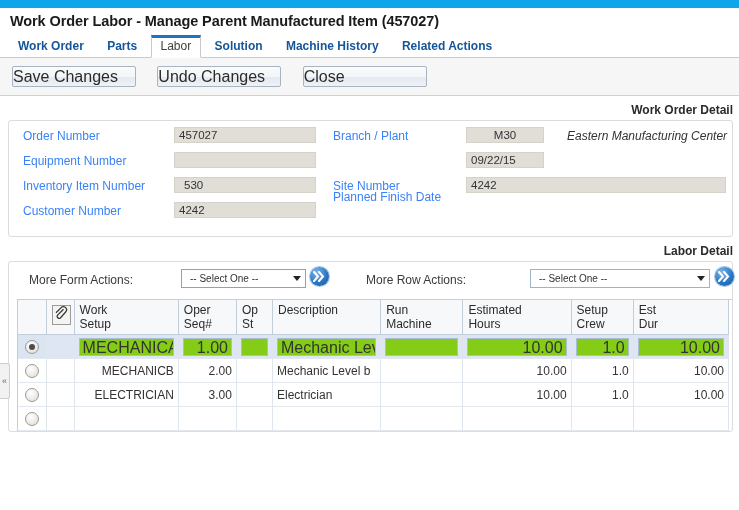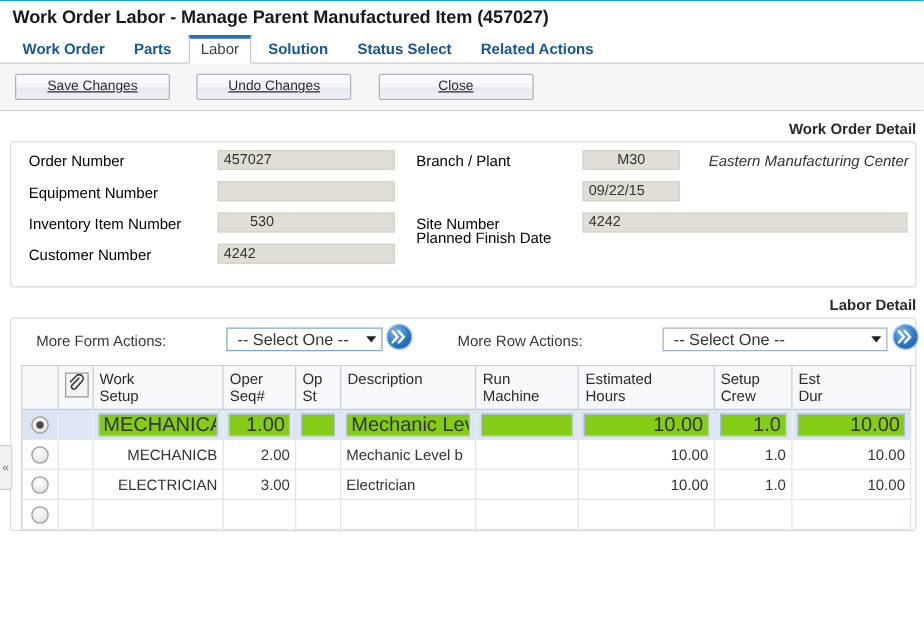--- a/index.html
+++ b/index.html
@@ -9,21 +9,21 @@
     background: #ffffff;
     font-family: "Liberation Sans", sans-serif;
     font-size: 12px;
     color: #333333;
   }
   #app {
     position: relative;
     width: 739px; height: 430px;
     background: #ffffff;
     box-sizing: border-box;
-    border-top: 1px solid #0ea5e9;
+    border-top: 8px solid #0ea5e9;
   }
 
   
   .title-bar {
     height: 27px;
     padding: 5px 0 0 10px;
     box-sizing: border-box;
     background: #ffffff;
   }
   .title-bar h1 {
@@ -91,31 +91,30 @@
     height: 38px;
     padding: 8px 0 0 12px;
     box-sizing: border-box;
     background: #f6f6f6;
     border-bottom: 1px solid #d0d0d0;
   }
   .btn {
     display: inline-block;
     height: 21px;
     line-height: 19px;
-    text-align: center;
-    font-size: 11px;
+    text-align: left;
+    font-size: 16px;
     color: #2b2b2b;
     border: 1px solid #a8b4c2;
     border-radius: 2px;
     background: linear-gradient(to bottom, #fbfbfc 0%, #f3f5f8 52%, #e4e9f0 53%, #eff2f6 100%);
     box-sizing: border-box;
     cursor: pointer;
     margin-right: 18px;
     vertical-align: top;
-    text-decoration: underline;
   }
   .btn.w1 { width: 124px; }
   .btn.w2 { width: 124px; }
   .btn.w3 { width: 124px; }
 
   
   .section { padding: 0 6px 0 8px; background:#ffffff; }
   .section-title {
     font-size: 12px; font-weight: bold; color: #2a2a2a;
     padding: 7px 0 3px 2px;
@@ -129,38 +128,38 @@
   }
 
   
   .wod {
     position: relative;
     height: 115px;
   }
   .fld-label {
     position: absolute;
     font-size: 12px;
-    color: #000000;
+    color: #3b82f6;
     white-space: nowrap;
   }
   .fld-box {
     position: absolute;
     background: #e0ded6;
     border: 1px solid #d4d2c9;
     box-sizing: border-box;
     height: 16px;
     line-height: 15px;
     font-size: 11.5px;
     color: #333333;
     padding: 0 4px;
     white-space: nowrap;
     overflow: hidden;
   }
   .fld-box.ctr { text-align: center; }
-  .fld-box.ind { padding-left: 25px; }
+  .fld-box.ind { padding-left: 9px; }
   .fld-note {
     position: absolute;
     font-size: 12px;
     font-style: italic;
     color: #333333;
     white-space: nowrap;
   }
 
   
   .labor-box { position: relative; padding-top: 0; }
@@ -168,21 +167,21 @@
   .act-label {
     position: absolute; top: 11px;
     font-size: 12px; color: #3a3a3a; white-space: nowrap;
   }
   .sel {
     position: absolute; top: 7px;
     height: 19px;
     box-sizing: border-box;
     border: 1px solid #7ba7d0;
     background: #ffffff;
-    font-size: 13px;
+    font-size: 10px;
     color: #333;
     line-height: 17px;
     padding-left: 8px;
     cursor: pointer;
   }
   .sel .arrow {
     position: absolute; right: 4px; top: 6px;
     width: 0; height: 0;
     border-left: 4px solid transparent;
     border-right: 4px solid transparent;
@@ -300,21 +299,21 @@
 
   <div class="title-bar">
     <h1>Work Order Labor - Manage Parent Manufactured Item (457027)</h1>
   </div>
 
   <div class="tab-bar">
     <span class="tab">Work Order</span>
     <span class="tab">Parts</span>
     <span class="tab active">Labor</span>
     <span class="tab">Solution</span>
-    <span class="tab">Status Select</span>
+    <span class="tab">Machine History</span>
     <span class="tab">Related Actions</span>
   </div>
 
 
   <div class="button-row">
     <span class="btn w1">Save Changes</span>
     <span class="btn w2">Undo Changes</span>
     <span class="btn w3">Close</span>
   </div>
 

